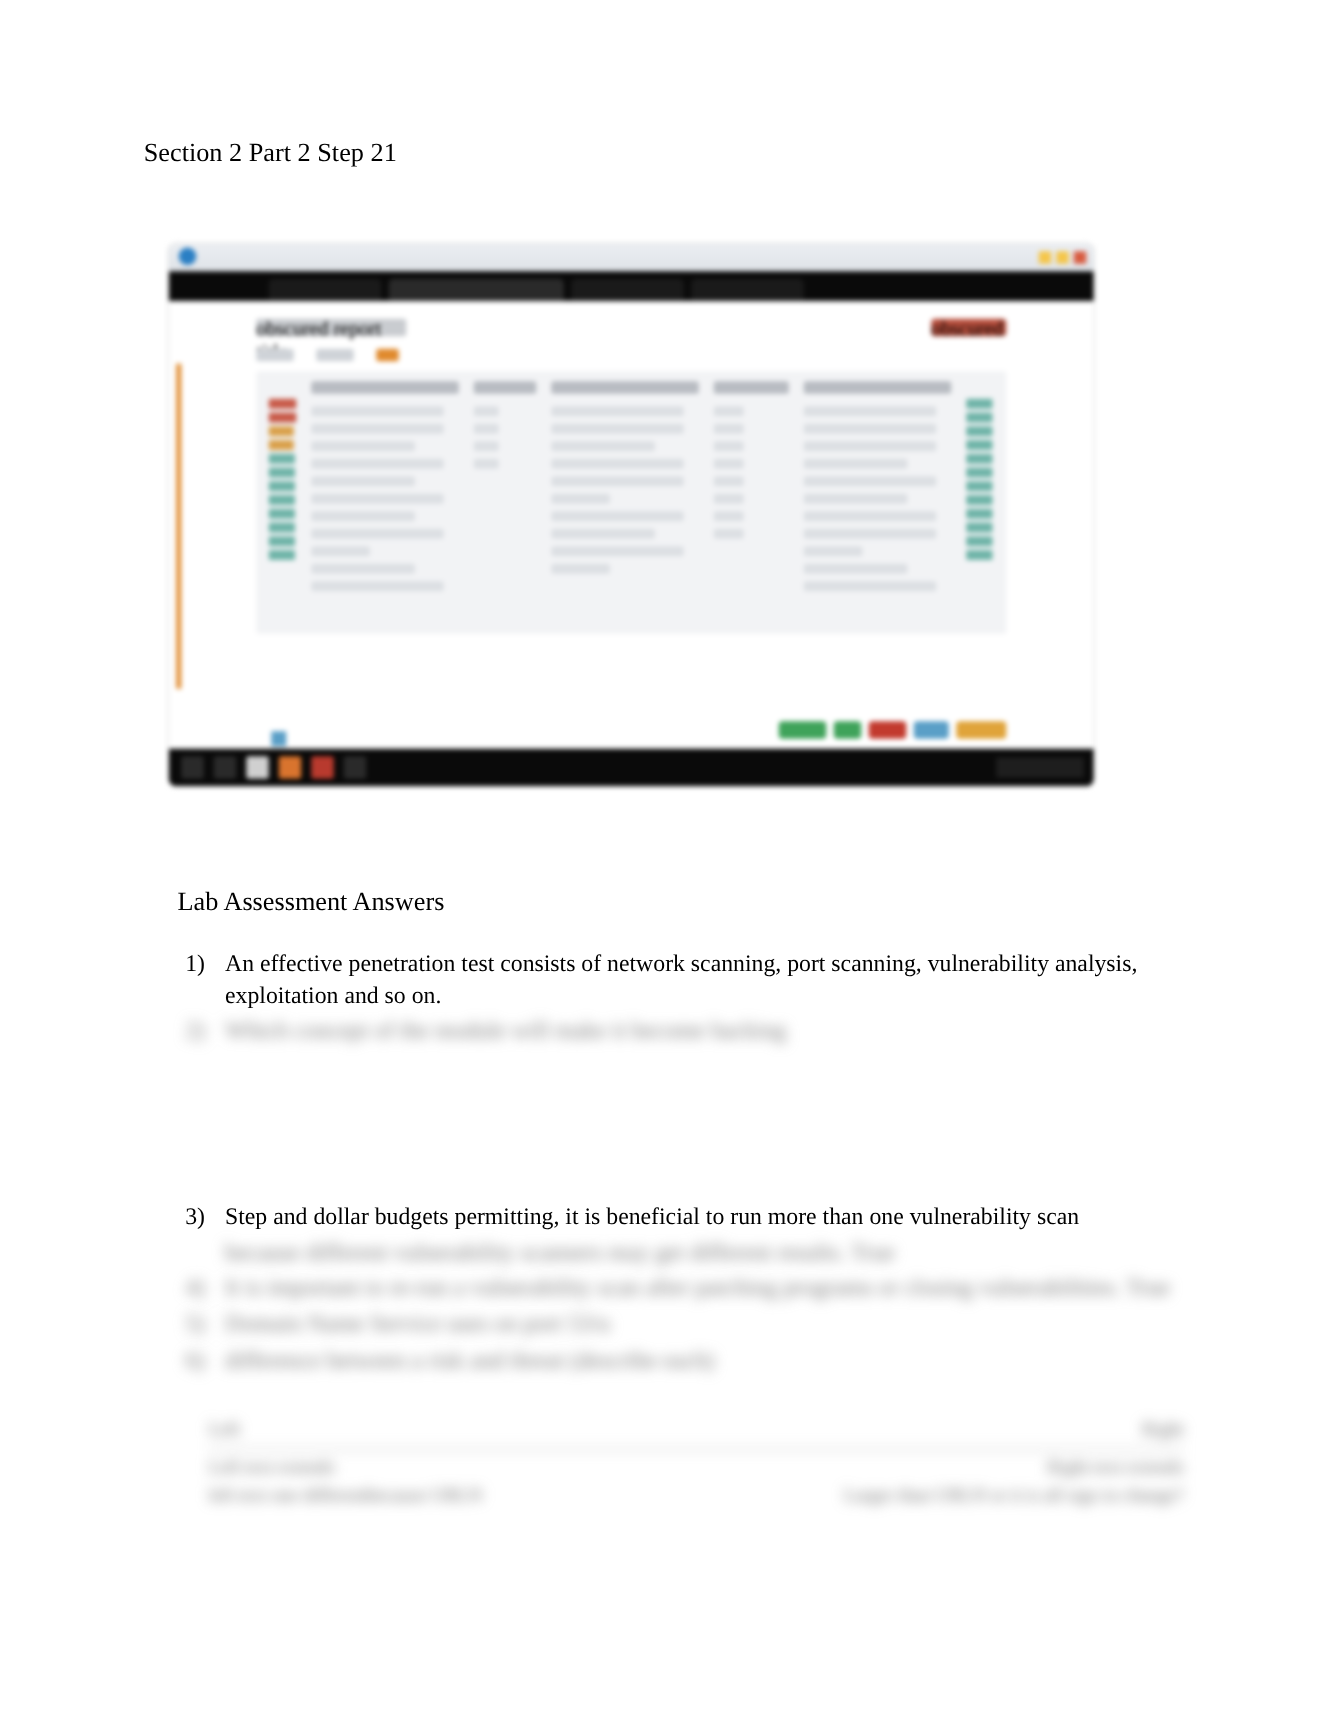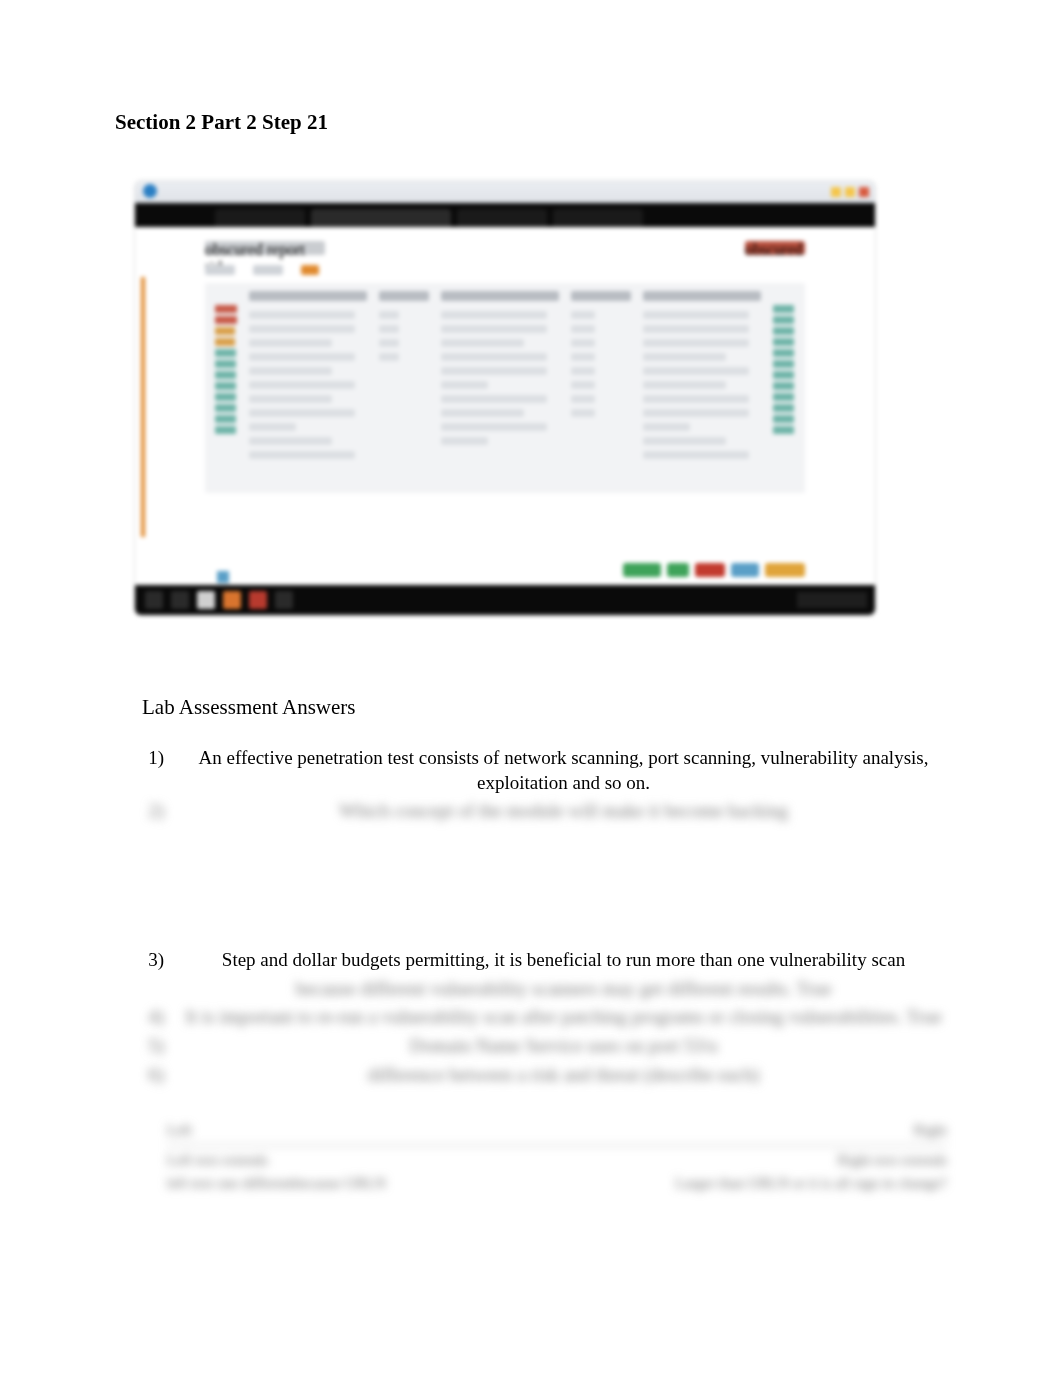--- a/index.html
+++ b/index.html
@@ -11,22 +11,22 @@
       width: 1062px;
       height: 1376px;
       background: #ffffff;
       font-family: "Times New Roman", Times, serif;
       color: #000000;
       position: relative;
       padding: 110px 115px 40px 115px;
     }
     .section-title {
       font-size: 21px;
-      font-weight: 700;
-      margin-bottom: 46px;
+      font-weight: 400;
+      margin-bottom: 60px;
     }
     
     .screenshot {
       position: relative;
       width: 740px;
       height: 434px;
       margin-left: 20px;
       margin-bottom: 80px;
       background: #f8f8f8;
       border-radius: 6px;
@@ -234,21 +234,20 @@
       font-size: 19px;
       line-height: 1.3;
       margin-bottom: 4px;
     }
     .qa-num {
       min-width: 22px;
       text-align: right;
     }
     .qa-text {
       flex: 1;
-      text-align: center;
     }
     .blurred-block {
       filter: blur(5px);
       color: #7a7a7a;
     }
     .spacer-1 { height: 120px; }
     .footer-blur {
       margin-top: 34px;
       margin-left: 52px;
       margin-right: 0;

